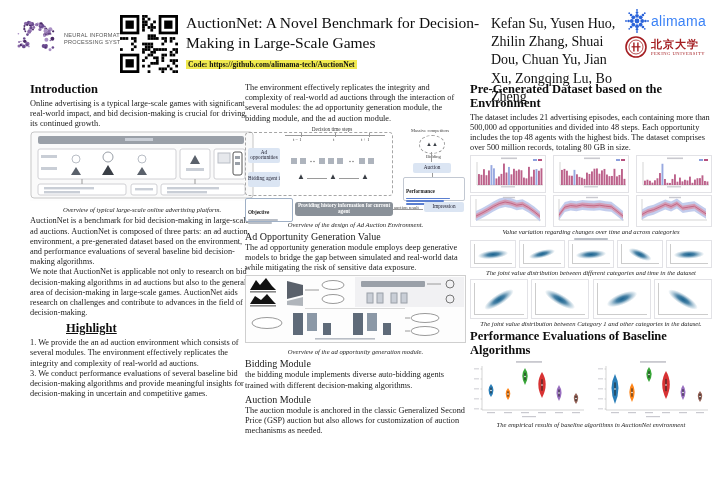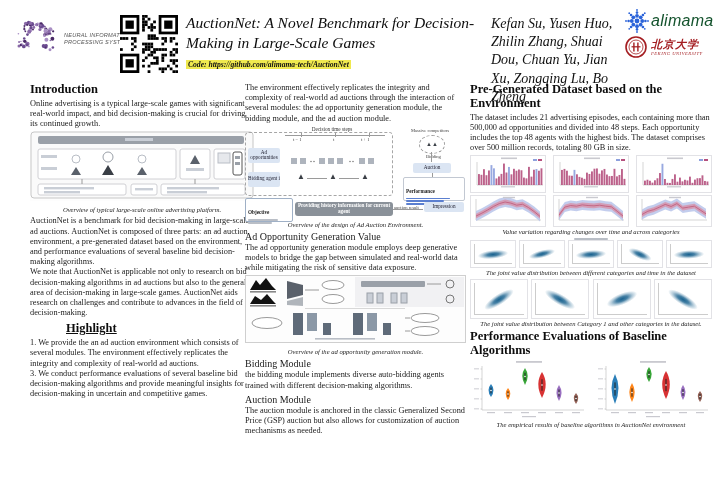--- a/index.html
+++ b/index.html
@@ -1,32 +1,32 @@
 <!DOCTYPE html>
 <html><head>
 <meta charset="utf-8">
 <style>
   html,body{margin:0;padding:0;background:#fff;}
   .poster{position:relative;width:720px;height:480px;background:#ffffff;
           font-family:"Liberation Serif",serif;color:#1a1a1a;overflow:hidden;}
 
   
-  .hd{position:absolute;left:0;top:0;width:720px;height:80px;font-style:italic;}
+  .hd{position:absolute;left:0;top:0;width:720px;height:80px;}
   .neurips{position:absolute;left:10px;top:12px;display:flex;align-items:center;}
   .neurips-text{font-family:"Liberation Sans",sans-serif;font-size:5.6px;color:#555;
                 line-height:1.3;margin-left:-4px;letter-spacing:.2px;}
   .qr{position:absolute;left:120px;top:15px;}
   .titleblock{position:absolute;left:186px;top:13px;width:300px;}
   .title{font-size:15.5px;line-height:1.28;color:#0d0d0d;}
   .code{display:inline-block;margin-top:2px;font-size:7.6px;font-weight:bold;
         background:#f0e94f;padding:0 2px;color:#111;}
   .authors{position:absolute;left:491px;top:15px;width:127px;font-size:14px;line-height:1.3;color:#111;}
   .logos{position:absolute;left:624px;top:8px;width:94px;}
   .ali{display:flex;align-items:center;gap:1px;}
-  .ali-text{font-family:"Liberation Sans",sans-serif;font-size:16px;color:#14532d;letter-spacing:.3px;}
+  .ali-text{font-family:"Liberation Sans",sans-serif;font-size:14px;color:#3b82f6;letter-spacing:.3px;}
   .pku{display:flex;align-items:center;gap:3px;margin-top:1px;}
   .pku-txt{display:flex;flex-direction:column;}
   .pku-cn{font-size:11px;font-weight:bold;color:#a41e22;letter-spacing:1px;line-height:1.1;}
   .pku-en{font-size:4.6px;color:#a41e22;letter-spacing:.5px;}
 
   
   .col{position:absolute;top:83px;}
   .c1{left:30px;width:224px;}
   .c2{left:245px;width:221px;}
   .c3{left:470px;width:242px;}

